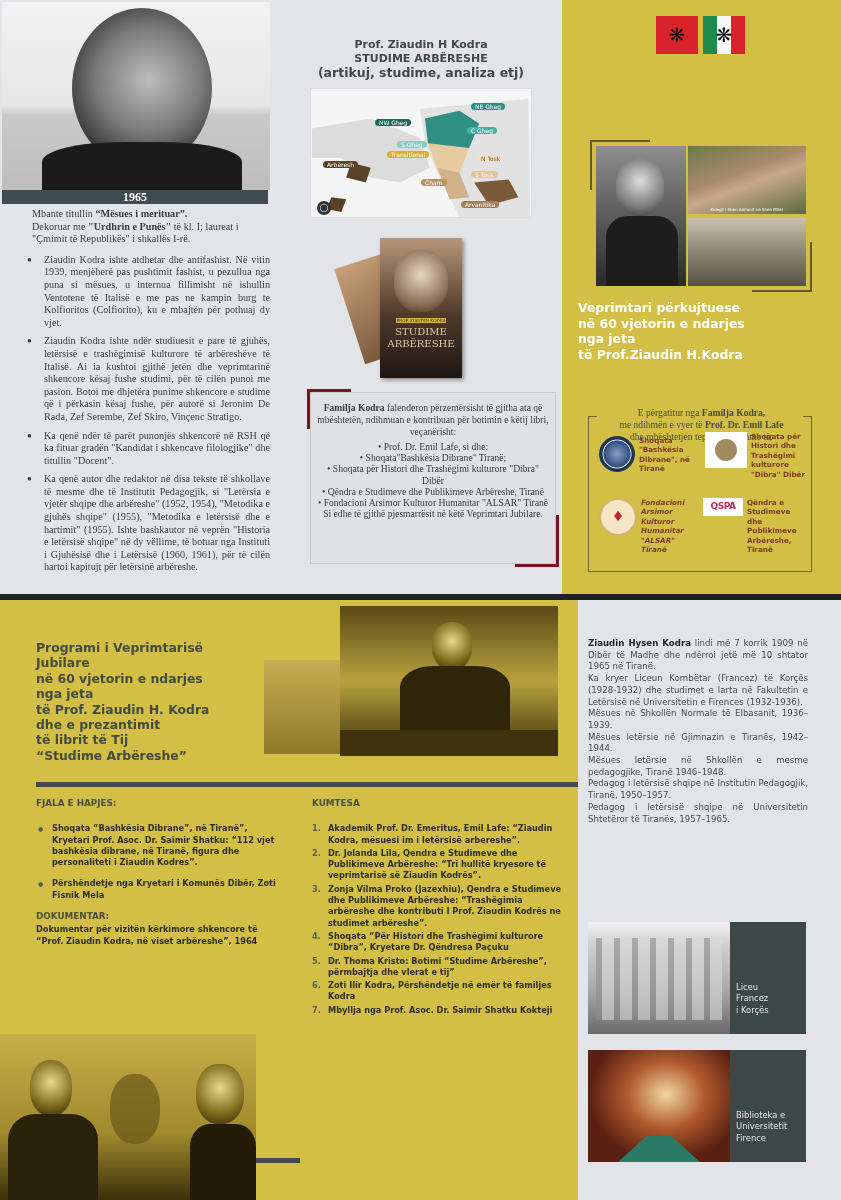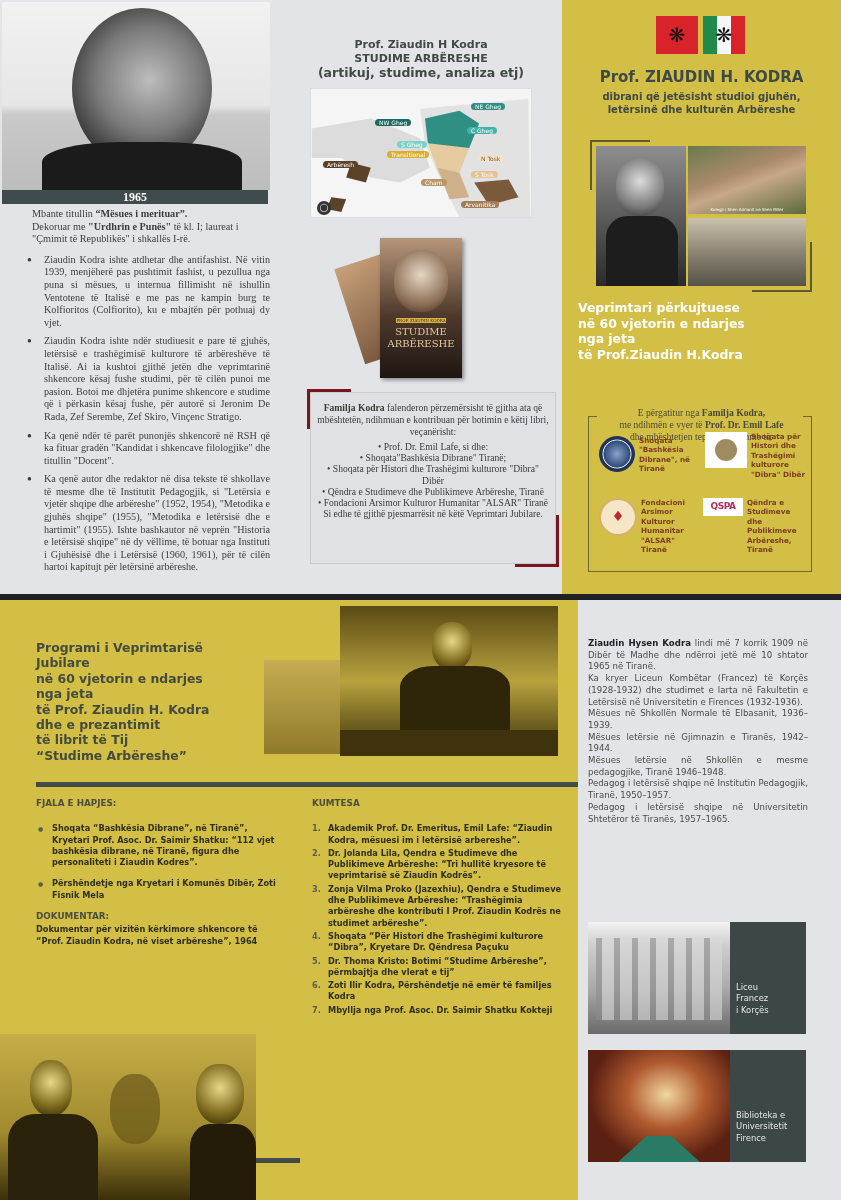--- a/index.html
+++ b/index.html
@@ -190,25 +190,20 @@
 
 <section id="p3" class="panel yellow">
   <div class="flags">
     <div class="flag al">
         <span class="eagle">❋</span>
       </div>
     <div class="flag it">
         <span class="eagle">❋</span>
       </div>
   </div>
-  <div class="p3-title sans-bold">
-    <div class="t1">Prof. ZIAUDIN H. KODRA</div>
-    <div class="t2">dibrani që jetësisht studioi gjuhën,</div>
-    <div class="t2" style="margin-top:0">letërsinë dhe kulturën Arbëreshe</div>
-  </div>
 
   <div class="p3-photos">
     <span class="p3-frame" style="left:-6px;top:-6px;width:60px;height:50px;border-width:2px 0 0 2px;"></span>
     <span class="p3-frame" style="right:-6px;bottom:-6px;width:60px;height:50px;border-width:0 2px 2px 0;"></span>
     <div class="ph-portrait">
         <div class="face"></div>
         <div style="position:absolute;left:10px;top:70px;width:72px;height:70px;background:#1d1d1d;border-radius:30% 30% 0 0;"></div>
       </div>
     <div class="ph-aerial">
         <div class="cap">Kolegji i Shën Adrianit në Shën Mitër</div>
@@ -233,21 +228,21 @@
     <div class="sponsor" style="left:10px;top:20px;width:100px;">
       <div class="logo round"></div>
       <div style="width:56px;">Shoqata "Bashkësia Dibrane", në Tiranë</div>
     </div>
     <div class="sponsor" style="left:116px;top:16px;width:108px;">
       <div class="logo square">
           <span></span>
         </div>
       <div style="width:58px;">Shoqata për Histori dhe Trashëgimi kulturore "Dibra" Dibër</div>
     </div>
-    <div class="sponsor" style="left:10px;top:82px;width:100px;">
+    <div class="sponsor" style="left:10px;top:82px;width:100px;font-style:italic;">
       <div class="logo ring"></div>
       <div style="width:54px;">Fondacioni Arsimor Kulturor Humanitar "ALSAR" Tiranë</div>
     </div>
     <div class="sponsor" style="left:114px;top:82px;width:110px;">
       <div class="logo qspa">QSPA</div>
       <div style="width:52px;">Qëndra e Studimeve dhe Publikimeve Arbëreshe, Tiranë</div>
     </div>
   </div>
 </section>
 

